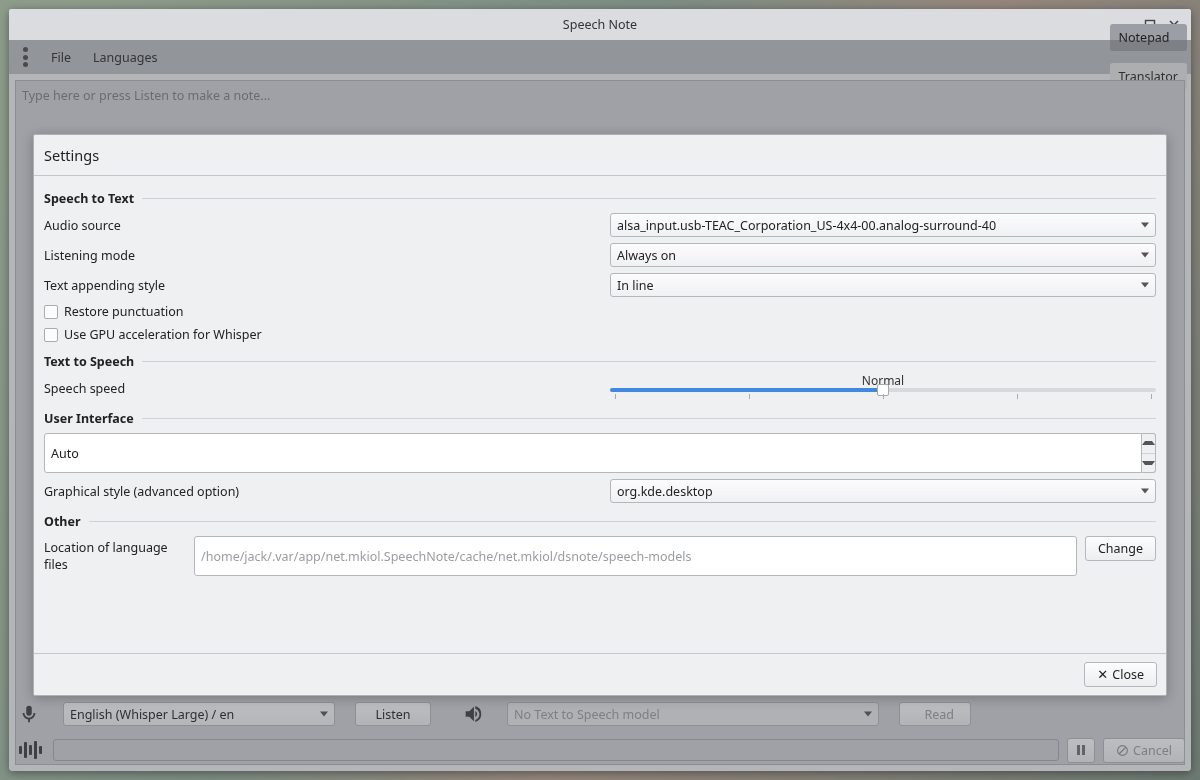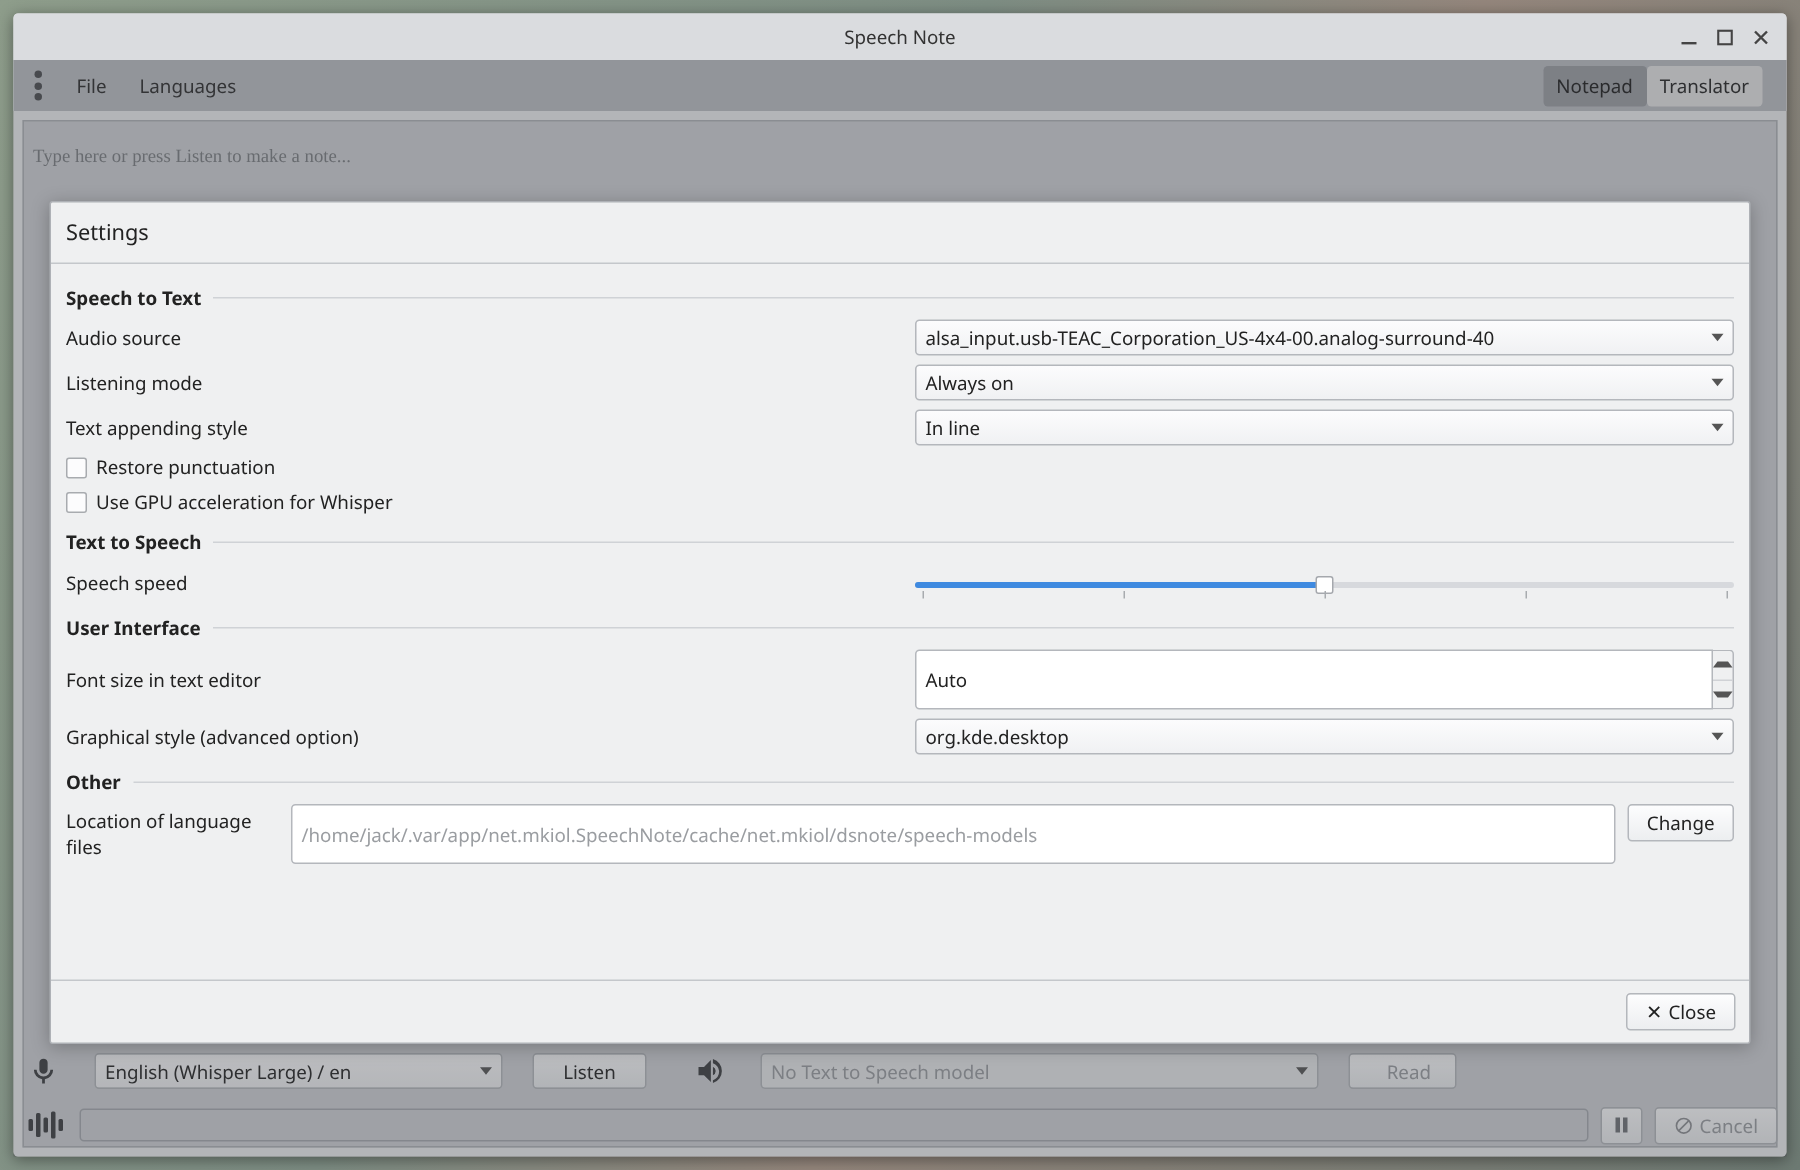--- a/index.html
+++ b/index.html
@@ -29,27 +29,27 @@
   .winbuttons svg { width:12px; height:12px; }
 
   
   .menubar {
     height:34px; background:#bcbfc4; display:flex; align-items:center; padding:0 6px; gap:10px;
     position:relative;
   }
   .kebab { width:20px; display:flex; flex-direction:column; align-items:center; gap:2.5px; padding:0 4px;}
   .kebab span { width:5px; height:5px; background:#4a4c4f; border-radius:50%; }
   .menubar .menuitem { padding:4px 6px; color:#2a2a2a; font-size:12.5px; }
-  .menubar .right { position:absolute; right:16px; display:flex; gap:0; }
+  .menubar .right { position:absolute; right:4px; display:flex; gap:12px;flex-direction:column; }
   .menubar .tabbtn { padding:5px 9px; background:#e5e5e5; border-radius:3px; font-size:12.5px;}
   .menubar .tabbtn.active { background:#9b9ea4; color:#1c1c1c; }
 
   
   .notearea { margin:6px; flex:1; border:1px solid #b0b3b7; background:#d0d2d6; position:relative; }
-  .note-placeholder { position:absolute; left:6px; top:16px; color:#7c7f83; font-size:12.5px;font-family:Liberation Serif, serif; }
+  .note-placeholder { position:absolute; left:6px; top:6px; color:#7c7f83; font-size:12.5px; }
 
   
   .dim { position:absolute; left:0; right:0; top:31px; bottom:0; background:rgba(70,72,76,0.35); }
 
   
   .dialog {
     position:absolute; left:24px; right:24px; top:125px; height:562px;
     background:#eff0f1; border:1px solid #aeb1b6; border-radius:2px;
     display:flex; flex-direction:column;
     box-shadow:0 2px 12px rgba(0,0,0,0.25);
@@ -274,41 +274,41 @@
         </div>
 
         <div class="section-row" style="margin-top:10px;">
           <div class="section-title">Text to Speech</div>
           <div class="section-line"></div>
         </div>
 
         <div class="field-row">
           <div class="field-label">Speech speed</div>
           <div class="slider-wrap">
+            <div class="slider-label">Normal</div>
             <div class="slider-track">
               <div class="slider-fill" style="width:50%;"></div>
               <div class="slider-thumb" style="left:50%;"></div>
             </div>
             <div class="slider-ticks">
               <span style="left:1%;"></span>
                 <span style="left:25.5%;"></span>
                 <span style="left:50%;"></span>
                 <span style="left:74.5%;"></span>
                 <span style="left:99%;"></span>
             </div>
           </div>
         </div>
 
         <div class="section-row" style="margin-top:10px;">
           <div class="section-title">User Interface</div>
           <div class="section-line"></div>
         </div>
 
         <div class="field-row">
-          <div class="field-label">Font size in text editor</div>
           <div class="field-control">
             <div class="spin">
               <div class="textinput white" style="color:#222;">
                   <span>Auto</span>
                 </div>
               <div class="arrows">
                 <div class="up">
                     <div class="tri-up"></div>
                   </div>
                 <div>

